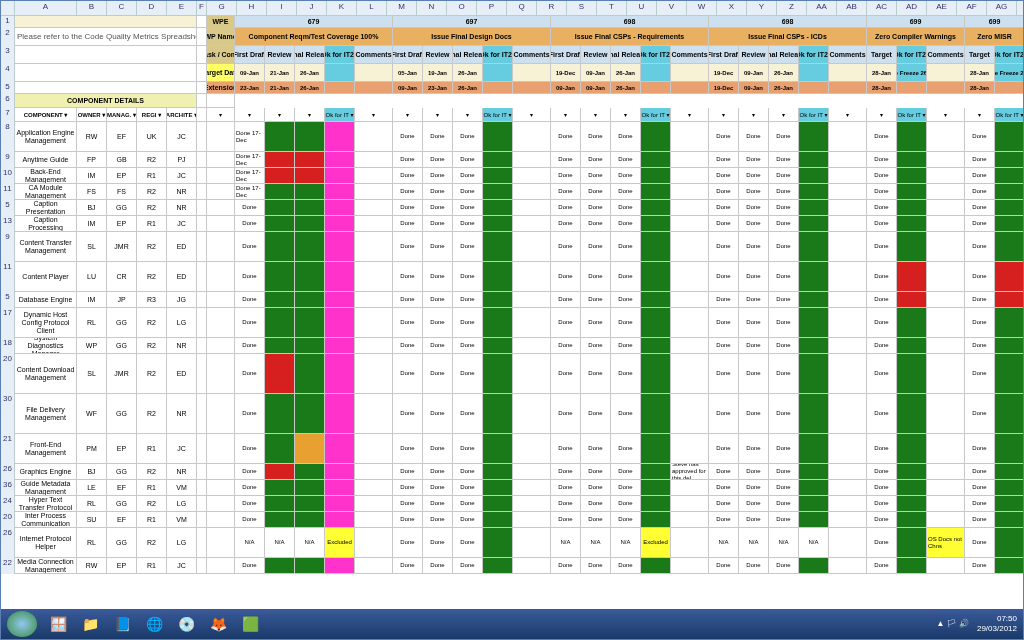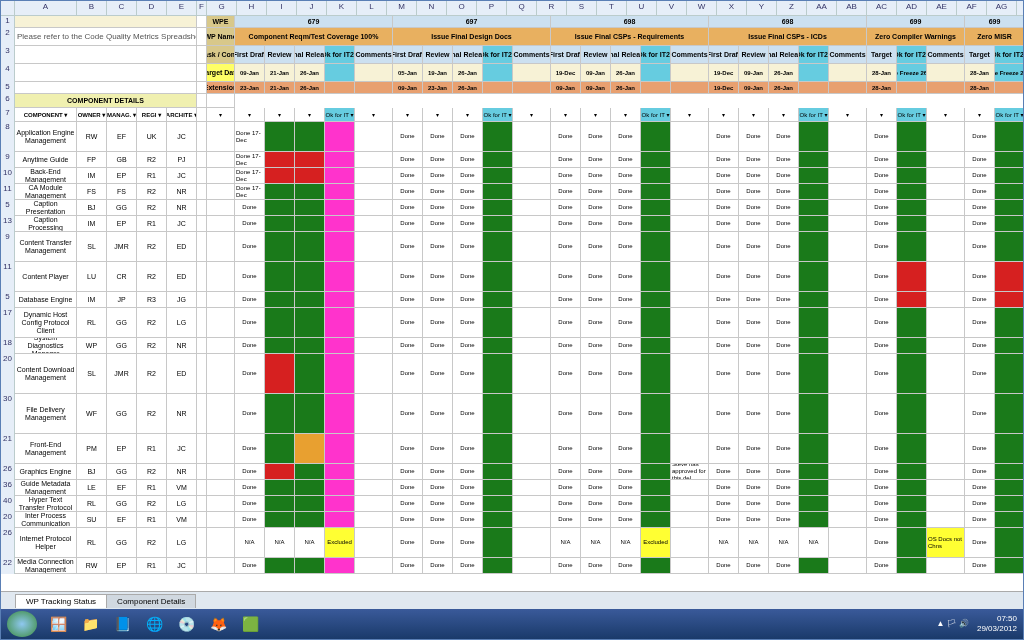--- a/index.html
+++ b/index.html
@@ -798,21 +798,21 @@
           <div class="cell " style="width:30px;flex:0 0 30px;height:16px;white-space:normal;line-height:7px;font-size:6px">Done</div>
           <div class="cell g" style="width:30px;flex:0 0 30px;height:16px;white-space:normal;line-height:7px;font-size:6px"></div>
           <div class="cell " style="width:38px;flex:0 0 38px;height:16px;white-space:normal;line-height:7px;font-size:6px"></div>
           <div class="cell " style="width:30px;flex:0 0 30px;height:16px;white-space:normal;line-height:7px;font-size:6px">Done</div>
           <div class="cell g" style="width:30px;flex:0 0 30px;height:16px;white-space:normal;line-height:7px;font-size:6px"></div>
           <div class="cell " style="width:38px;flex:0 0 38px;height:16px;white-space:normal;line-height:7px;font-size:6px"></div>
           <div class="cell " style="width:30px;flex:0 0 30px;height:16px;white-space:normal;line-height:7px;font-size:6px">Done</div>
           <div class="cell g" style="width:30px;flex:0 0 30px;height:16px;white-space:normal;line-height:7px;font-size:6px"></div>
         </div>
         <div class="row" style="height:16px">
-          <div class="rowhdr" style="height:16px">40</div>
+          <div class="rowhdr" style="height:16px">24</div>
           <div class="cell" style="width:62px;flex:0 0 62px;height:16px;white-space:normal;text-align:center;line-height:8px">Hyper Text Transfer Protocol</div>
           <div class="cell" style="width:30px;flex:0 0 30px;height:16px">RL</div>
           <div class="cell" style="width:30px;flex:0 0 30px;height:16px">GG</div>
           <div class="cell" style="width:30px;flex:0 0 30px;height:16px">R2</div>
           <div class="cell" style="width:30px;flex:0 0 30px;height:16px">LG</div>
           <div class="cell" style="width:10px;flex:0 0 10px;height:16px"></div>
           <div class="cell" style="width:28px;flex:0 0 28px;height:16px"></div>
           <div class="cell " style="width:30px;flex:0 0 30px;height:16px;white-space:normal;line-height:7px;font-size:6px">Done</div>
           <div class="cell g" style="width:30px;flex:0 0 30px;height:16px;white-space:normal;line-height:7px;font-size:6px"></div>
           <div class="cell g" style="width:30px;flex:0 0 30px;height:16px;white-space:normal;line-height:7px;font-size:6px"></div>
@@ -941,24 +941,20 @@
           <div class="cell " style="width:30px;flex:0 0 30px;height:16px;white-space:normal;line-height:7px;font-size:6px">Done</div>
           <div class="cell g" style="width:30px;flex:0 0 30px;height:16px;white-space:normal;line-height:7px;font-size:6px"></div>
           <div class="cell " style="width:38px;flex:0 0 38px;height:16px;white-space:normal;line-height:7px;font-size:6px"></div>
           <div class="cell " style="width:30px;flex:0 0 30px;height:16px;white-space:normal;line-height:7px;font-size:6px">Done</div>
           <div class="cell g" style="width:30px;flex:0 0 30px;height:16px;white-space:normal;line-height:7px;font-size:6px"></div>
         </div>
       </div>
 
  </div>
 
- <div class="tabs">
-  <div class="tab">WP Tracking Status</div>
-  <div class="tab inactive">Component Details</div>
- </div>
 
  <div class="taskbar">
   <div class="start"></div>
   <div id="tbicons" style="display: flex;">
         <div class="tbicon">🪟</div>
         <div class="tbicon">📁</div>
         <div class="tbicon">📘</div>
         <div class="tbicon">🌐</div>
         <div class="tbicon">💿</div>
         <div class="tbicon">🦊</div>

